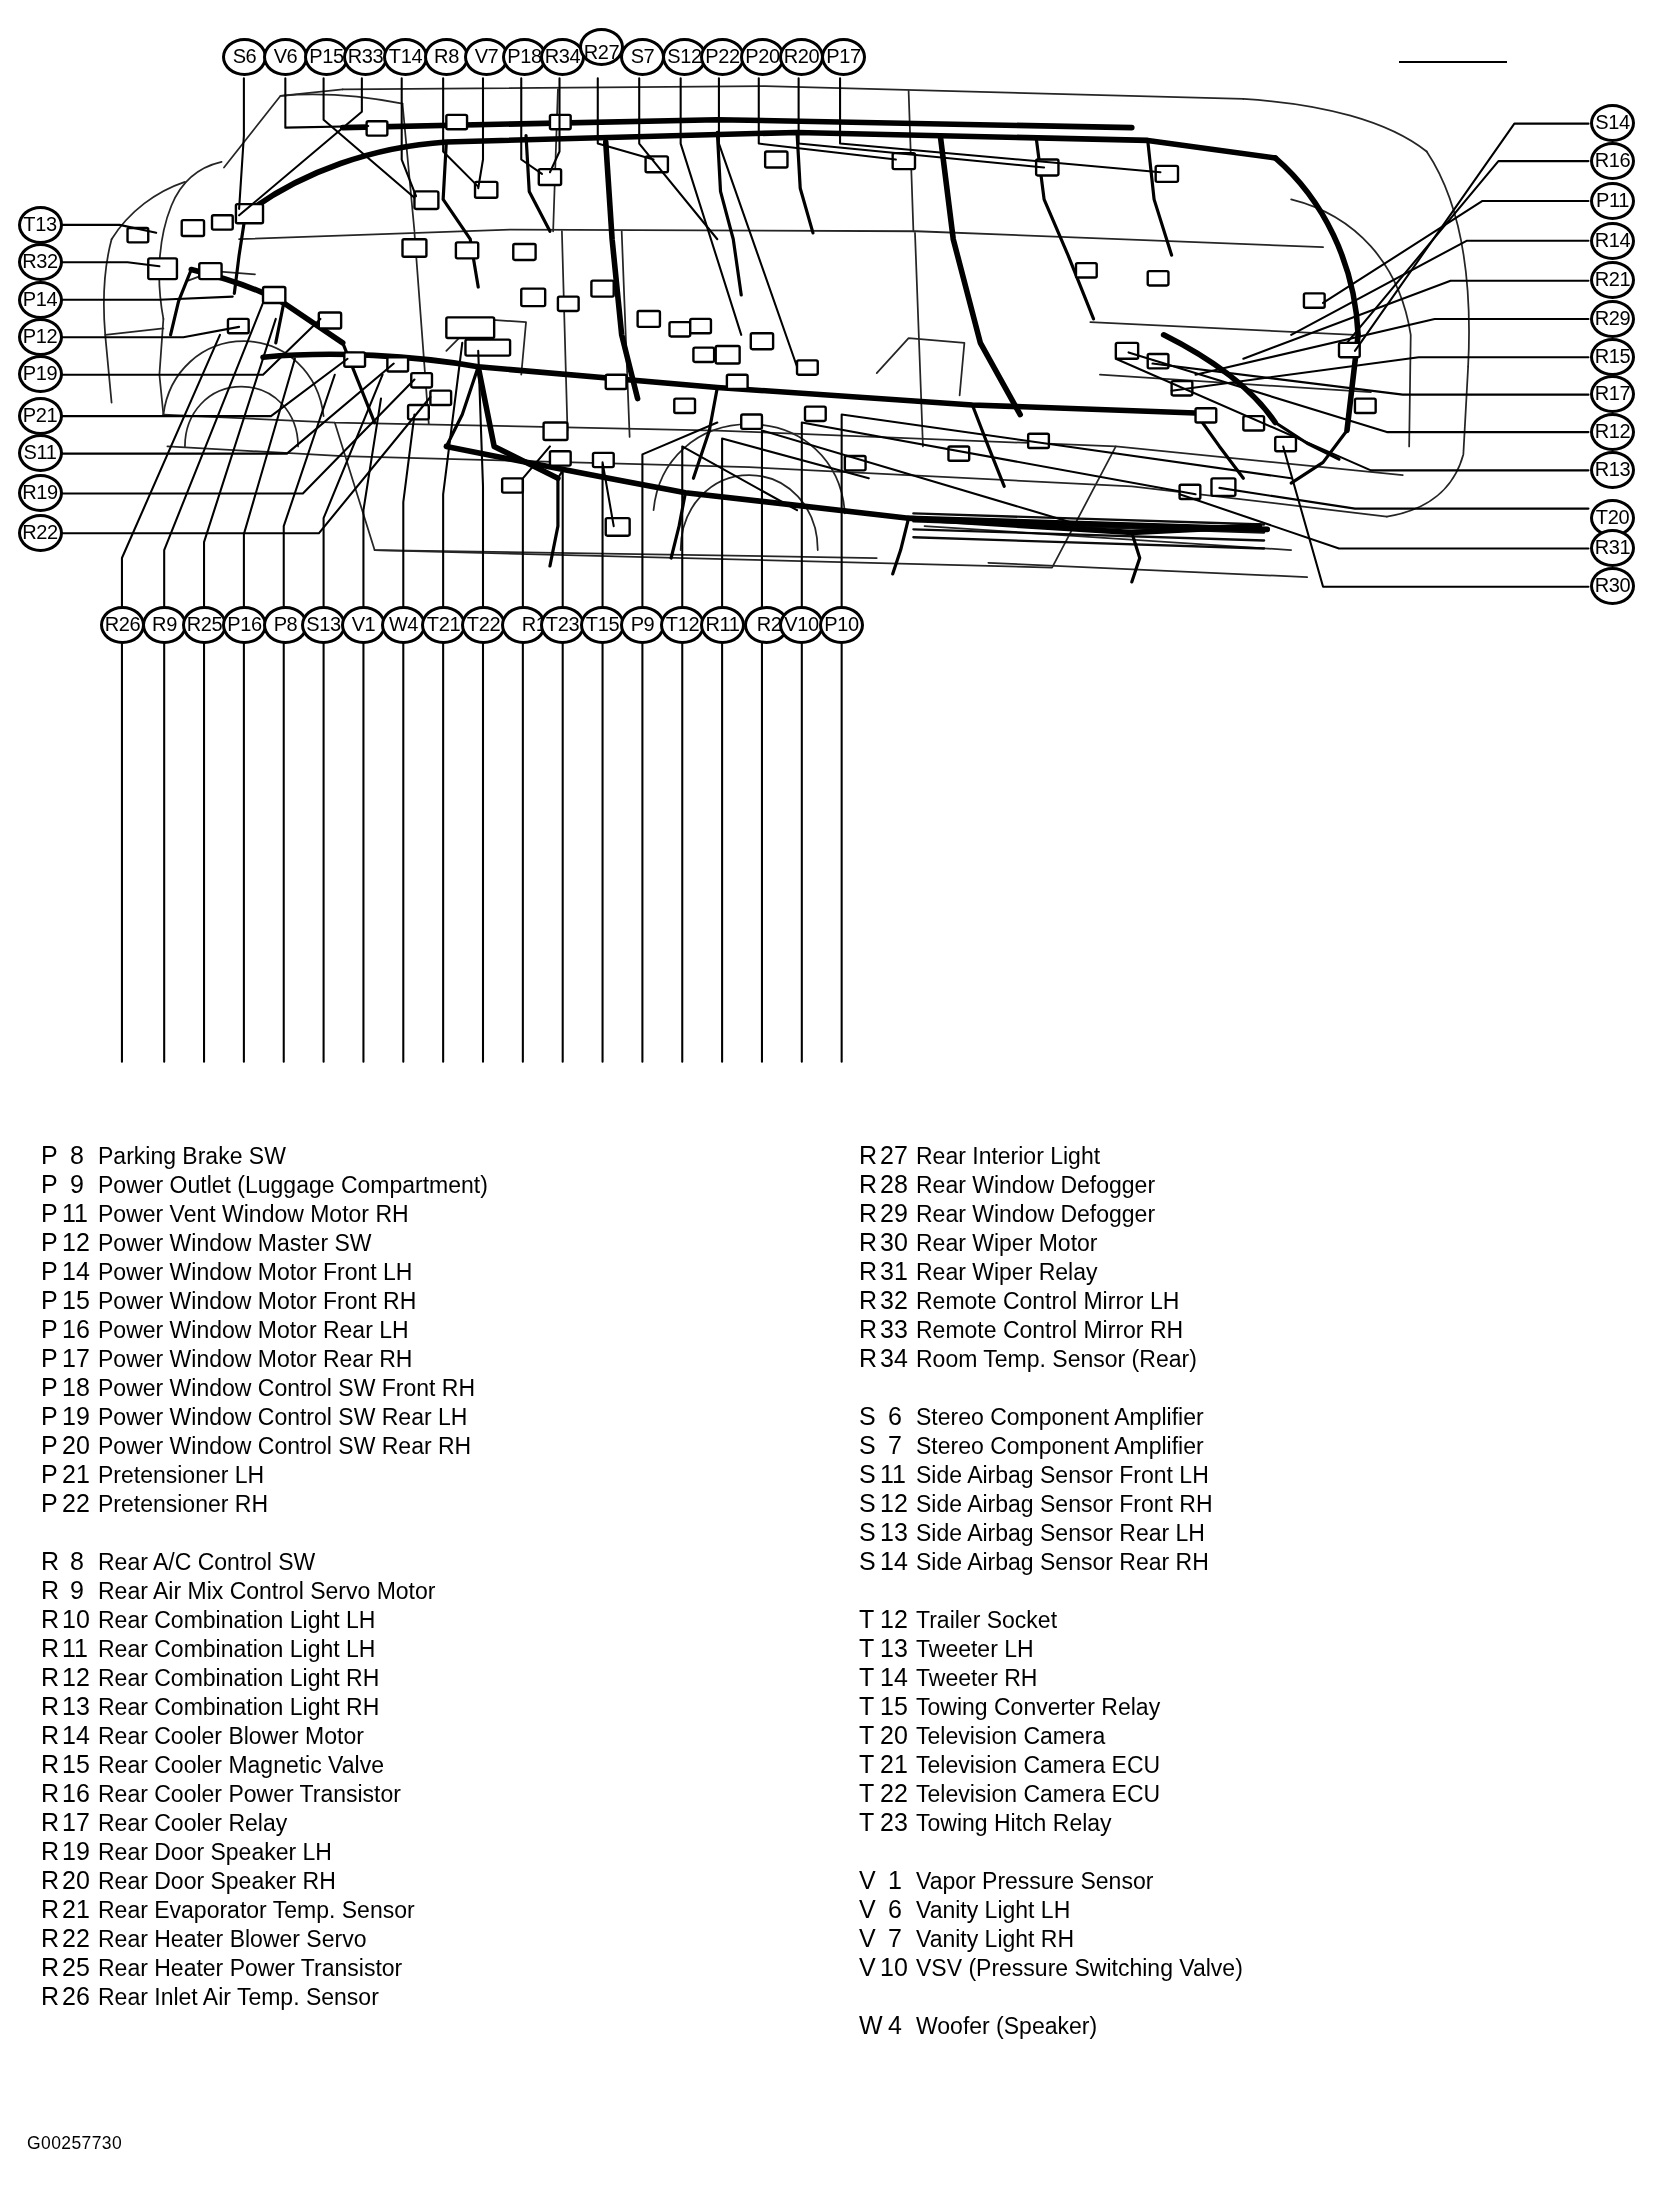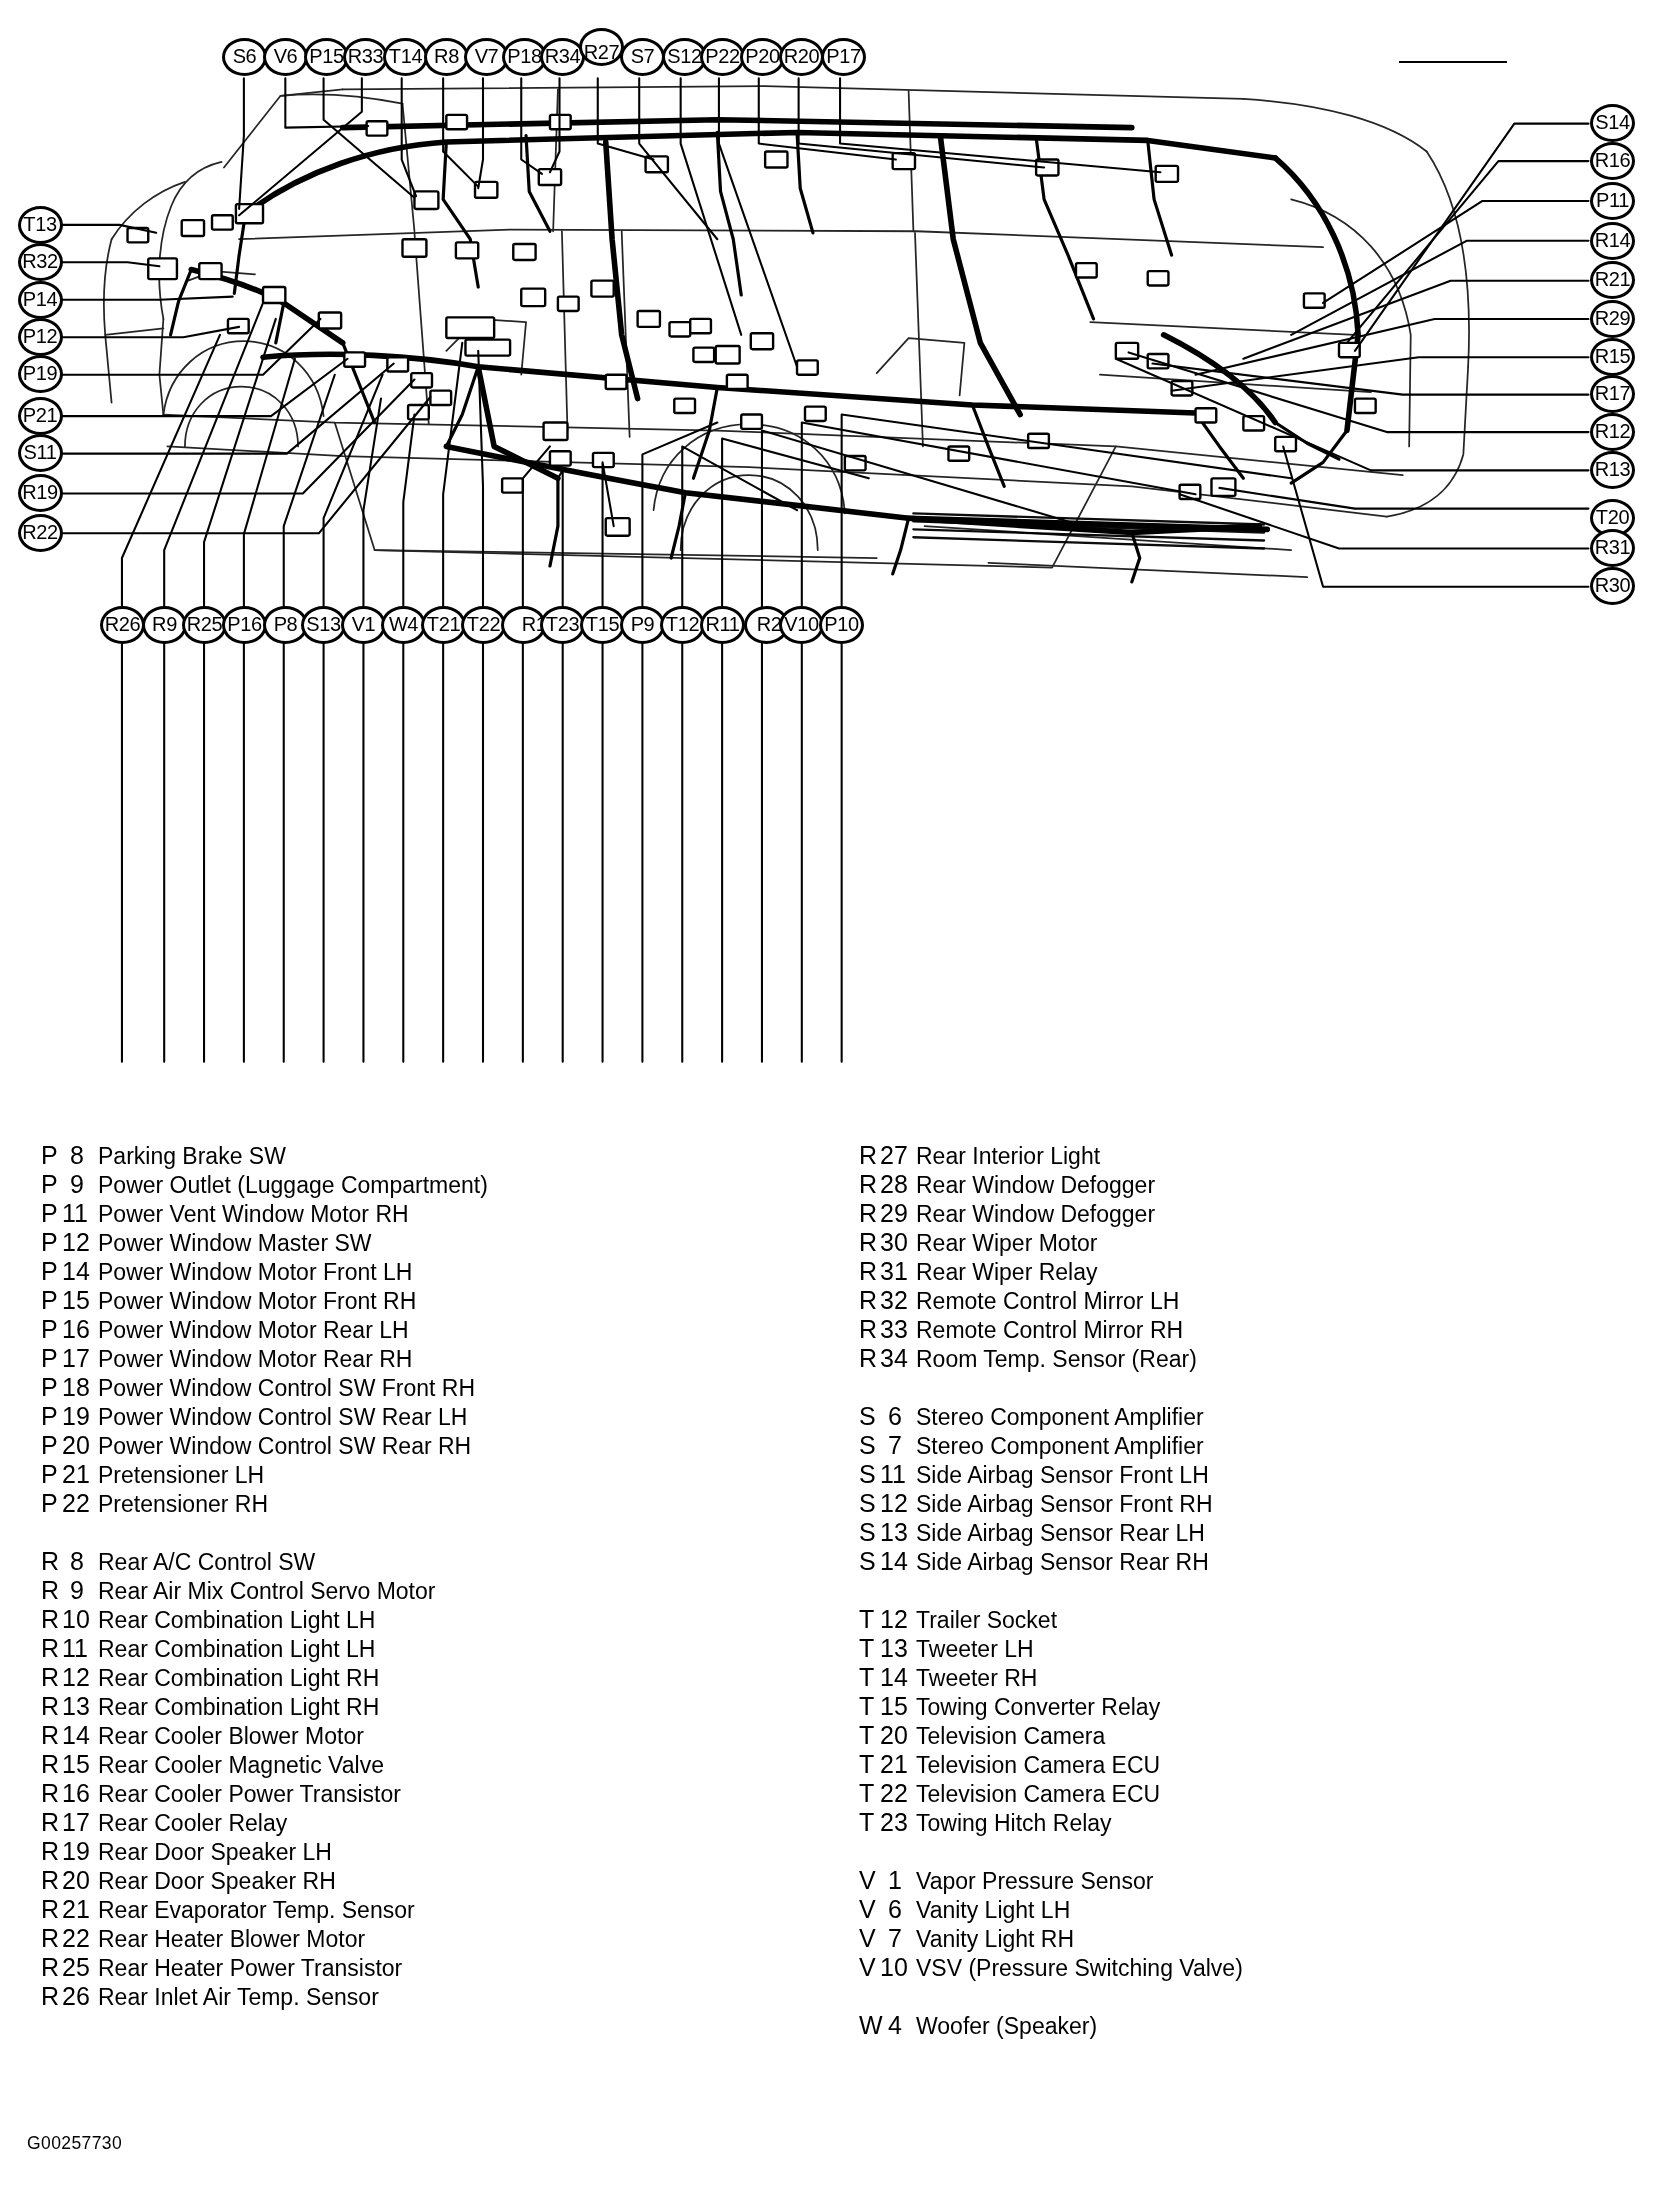--- a/index.html
+++ b/index.html
@@ -626,21 +626,21 @@
       <div class="legend-row">
         <div class="legend-code"><span class="ltr">R</span><span class="num">20</span></div>
         <div class="legend-desc">Rear Door Speaker RH</div>
       </div>
       <div class="legend-row">
         <div class="legend-code"><span class="ltr">R</span><span class="num">21</span></div>
         <div class="legend-desc">Rear Evaporator Temp. Sensor</div>
       </div>
       <div class="legend-row">
         <div class="legend-code"><span class="ltr">R</span><span class="num">22</span></div>
-        <div class="legend-desc">Rear Heater Blower Motor</div>
+        <div class="legend-desc">Rear Heater Blower Servo</div>
       </div>
       <div class="legend-row">
         <div class="legend-code"><span class="ltr">R</span><span class="num">25</span></div>
         <div class="legend-desc">Rear Heater Power Transistor</div>
       </div>
       <div class="legend-row">
         <div class="legend-code"><span class="ltr">R</span><span class="num">26</span></div>
         <div class="legend-desc">Rear Inlet Air Temp. Sensor</div>
       </div>
     </div>

